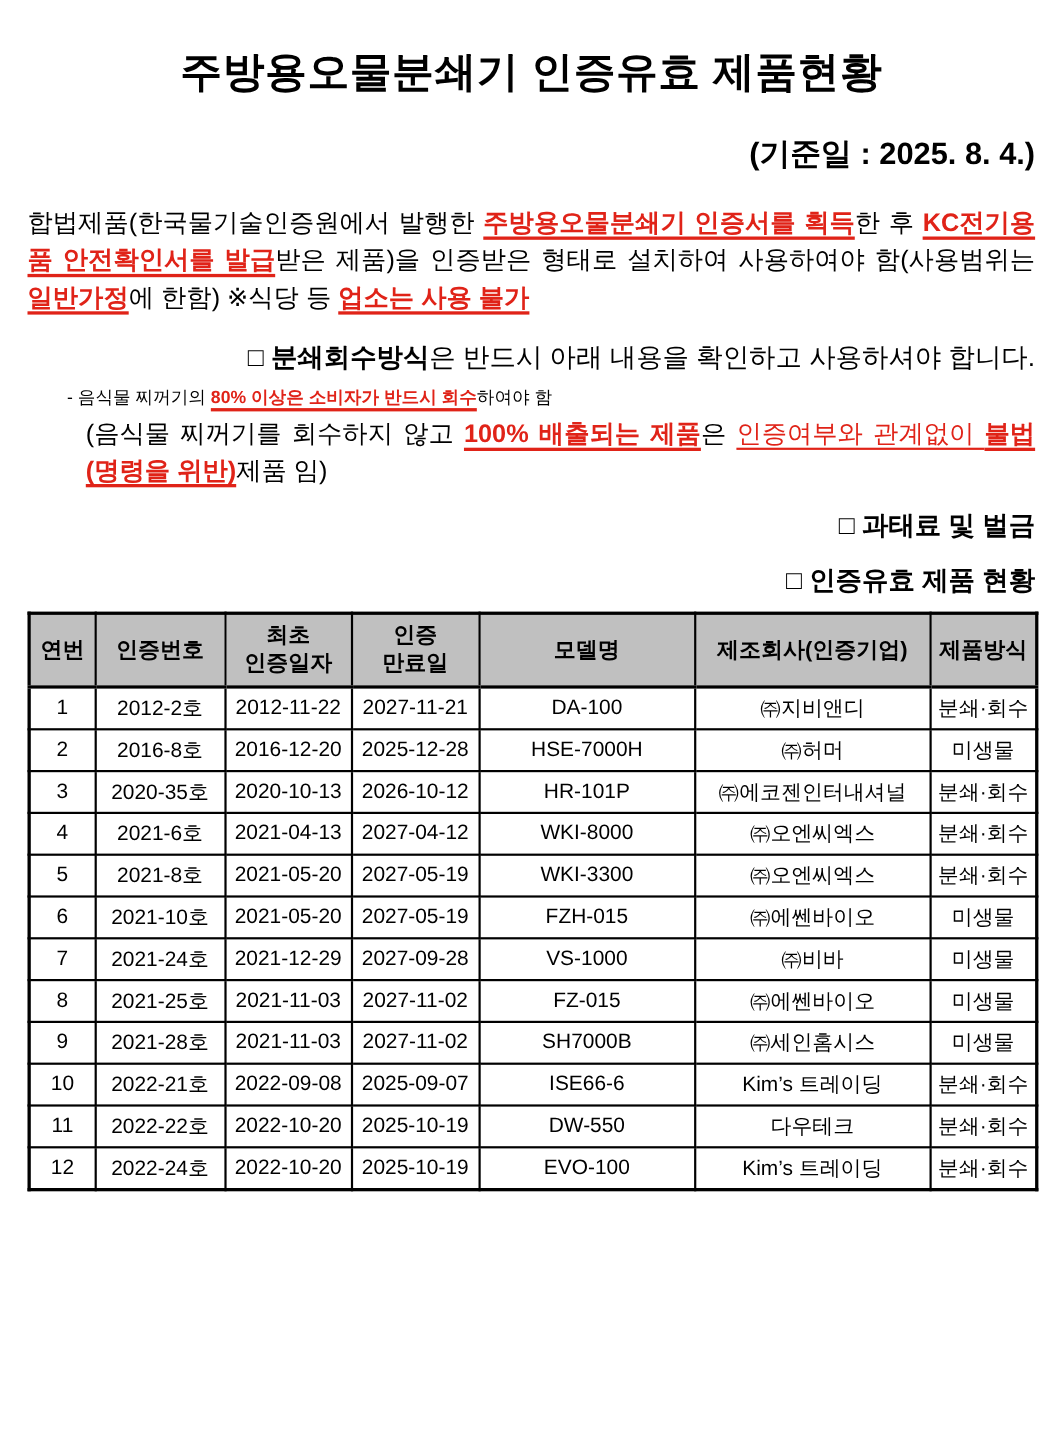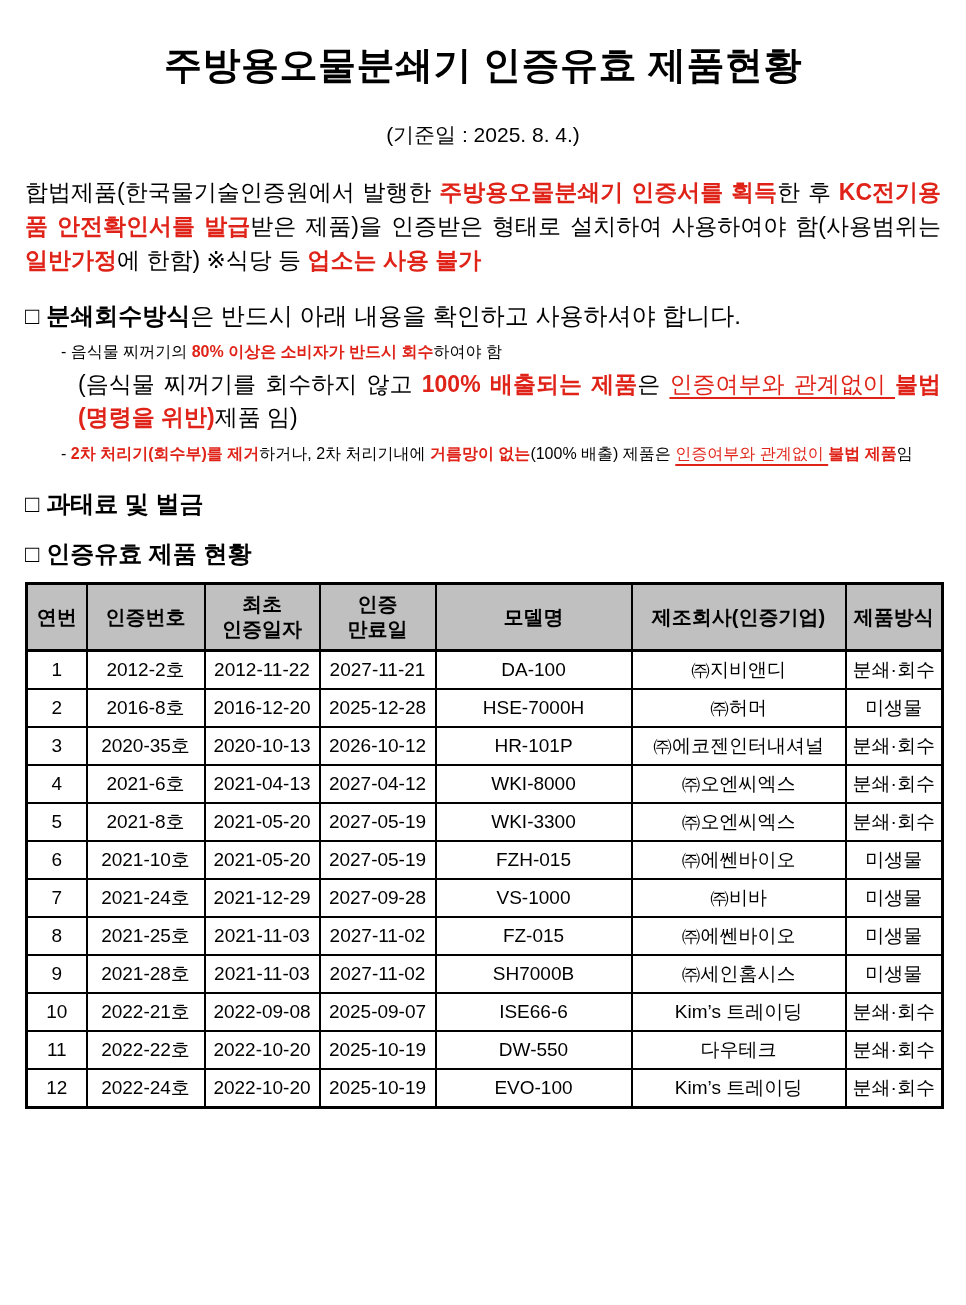--- a/index.html
+++ b/index.html
@@ -8,45 +8,45 @@
     font-family:"Liberation Sans","DejaVu Sans",sans-serif;
     color:#000;
   }
   .page{box-sizing:border-box;width:966px;height:1305px;padding:26px 25px 0 25px;}
 
   .title{
     text-align:center;font-size:38px;font-weight:bold;
     margin:14px 0 0 0;letter-spacing:0.5px;
   }
   .ref-date{
-    text-align:center;font-size:21px;font-weight:normal;
+    text-align:right;font-size:28px;font-weight:bold;
     margin-top:30px;
   }
   .intro{
     margin-top:26px;font-size:23px;line-height:34px;
     text-align:justify;text-align-last:left;
   }
 
   .section{margin-top:18px;}
-  .sec-head{font-size:24px;line-height:32px;margin-top:16px;}
+  .sec-head{font-size:24px;line-height:32px;margin-top:16px;text-align:right;}
   .bullet{
     font-size:16px;line-height:33px;text-align:justify;text-align-last:left;
     margin:3px 0 0 36px;padding-left:26px;text-indent:-26px;
   }
   .note{
     font-size:23px;line-height:33px;text-align:justify;text-align-last:left;
     margin:0 0 0 53px;
   }
 
   
   .s-n{color:#000;font-weight:normal;}
   .s-b{color:#000;font-weight:bold;}
   .s-rb{
     color:#e02318;font-weight:bold;
-    text-decoration-thickness:2.5px;text-underline-offset:5px;
+    text-decoration:underline;text-decoration-thickness:2.5px;text-underline-offset:5px;
   }
   .s-r{
     color:#e02318;font-weight:normal;
     text-decoration:underline;text-decoration-thickness:2px;text-underline-offset:5px;margin-top:38px;
   }
 
   table.products{
     border-collapse:collapse;table-layout:fixed;
     width:916px;margin-top:12px;
     border:3px solid #000;
@@ -72,21 +72,20 @@
   <h1 class="title">주방용오물분쇄기 인증유효 제품현황</h1>
 
   <div class="ref-date">(기준일 : 2025. 8. 4.)</div>
 
   <p class="intro"><span class="s-n">합법제품(한국물기술인증원에서 발행한 </span><span class="s-rb">주방용오물분쇄기 인증서를 획득</span><span class="s-n">한 후 </span><span class="s-rb">KC전기용품 안전확인서를 발급</span><span class="s-n">받은 제품)을 인증받은 형태로 설치하여 사용하여야 함(사용범위는 </span><span class="s-rb">일반가정</span><span class="s-n">에 한함)  ※식당 등 </span><span class="s-rb">업소는 사용 불가</span></p>
 
   <div class="section">
     <div class="sec-head"><span class="s-n">□ </span><span class="s-b">분쇄회수방식</span><span class="s-n">은 반드시 아래 내용을 확인하고 사용하셔야 합니다.</span></div>
     <div class="bullet"><span class="s-n">- 음식물 찌꺼기의 </span><span class="s-rb">80% 이상은 소비자가 반드시 회수</span><span class="s-n">하여야 함</span></div>
     <div class="note"><span class="s-n">(음식물 찌꺼기를 회수하지 않고 </span><span class="s-rb">100% 배출되는 제품</span><span class="s-n">은 </span><span class="s-r">인증여부와 관계없이 </span><span class="s-rb">불법(명령을 위반)</span><span class="s-n">제품 임)</span></div>
-    <div class="bullet"><span class="s-n">- </span><span class="s-rb">2차 처리기(회수부)를 제거</span><span class="s-n">하거나, 2차 처리기내에 </span><span class="s-rb">거름망이 없는</span><span class="s-n">(100% 배출) 제품은 </span><span class="s-r">인증여부와 관계없이 </span><span class="s-rb">불법 제품</span><span class="s-n">임</span></div>
   </div>
 
   <div class="section">
     <div class="sec-head"><span class="s-n">□ </span><span class="s-b">과태료 및 벌금</span></div>
   </div>
 
   <div class="section">
     <div class="sec-head"><span class="s-n">□ </span><span class="s-b">인증유효 제품 현황</span></div>
 
     <table class="products">

